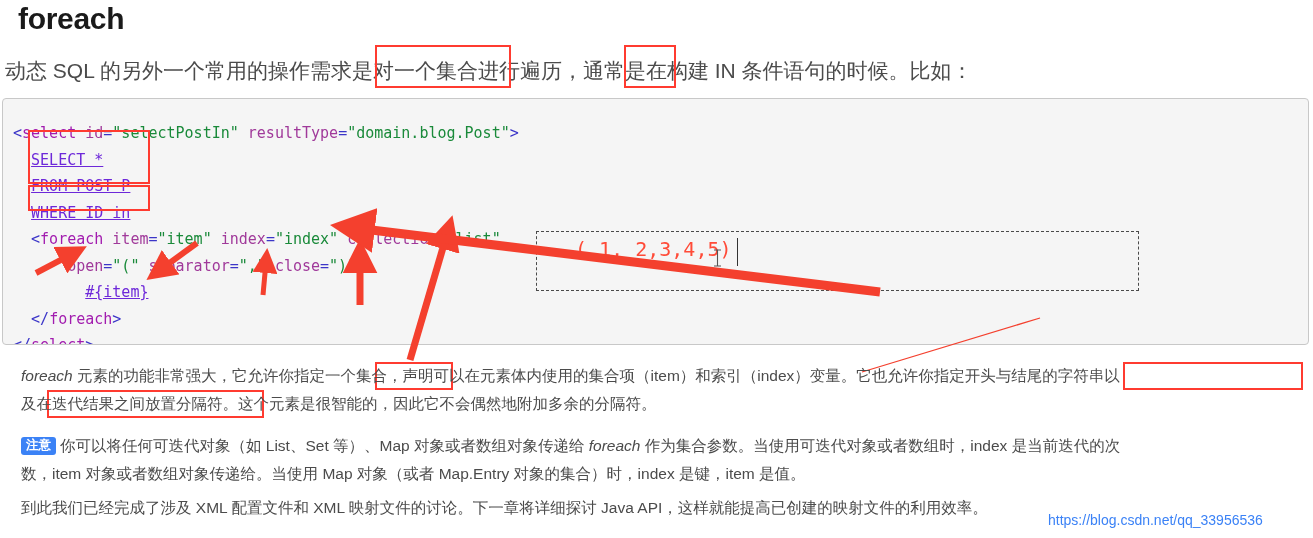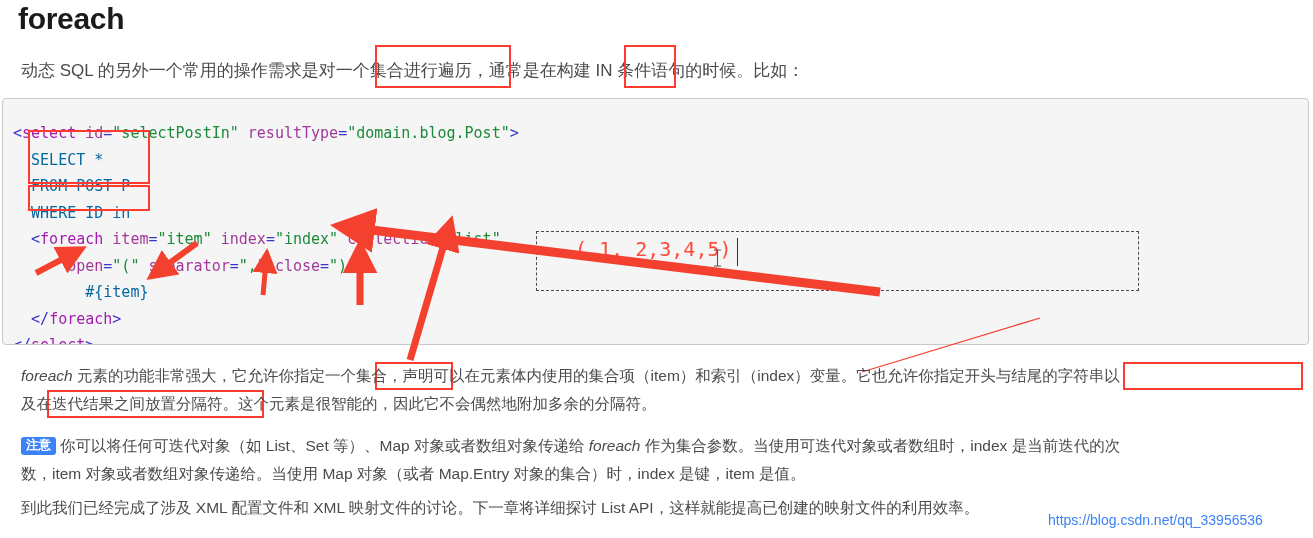--- a/index.html
+++ b/index.html
@@ -28,23 +28,23 @@
     top: 2px;
     font-size: 30px;
     font-weight: bold;
     letter-spacing: -0.3px;
     color: #1a1a1a;
   }
 
   
   .intro {
     position: absolute;
-    left: 21px;
+    left: 5px;
     top: 58px;
-    font-size: 17px;
+    font-size: 21px;
     line-height: 26px;
     color: #4b4b4b;
     white-space: nowrap;
   }
 
   
   .codeblock {
     position: absolute;
     left: 2px;
     top: 98px;
@@ -62,21 +62,21 @@
     top: 6px;
     font-family: "DejaVu Sans Mono", "Liberation Mono", monospace;
     font-size: 15px;
     line-height: 26.5px;
     white-space: pre;
     color: #333333;
   }
   .tag   { color: #a21caf; }
   .attr  { color: #a0399a; }
   .str   { color: #1a8a3a; }
-  .plain { color: #0369a1; }
+  .plain { color: #6d28d9; text-decoration: underline; }
   .punct { color: #3b35c8; }
 
   
   .dashbox {
     position: absolute;
     left: 533px;
     top: 132px;
     width: 603px;
     height: 60px;
     border: 1.5px dashed #4a4a4a;
@@ -242,17 +242,17 @@
   <div class="para p1">
     <span class="l1"><span class="em">foreach</span><span> 元素的功能非常强大，它允许你指定一个集合，声明可以在元素体内使用的集合项（item）和索引（index）变量。它也允许你指定开头与结尾的字符串以</span></span>
     <span class="l2">及在迭代结果之间放置分隔符。这个元素是很智能的，因此它不会偶然地附加多余的分隔符。</span>
   </div>
 
   <div class="para p2">
     <span class="l1"><span class="badge">注意</span><span>你可以将任何可迭代对象（如 List、Set 等）、Map 对象或者数组对象传递给 </span><span class="em">foreach</span><span> 作为集合参数。当使用可迭代对象或者数组时，index 是当前迭代的次</span></span>
     <span class="l2">数，item 对象或者数组对象传递给。当使用 Map 对象（或者 Map.Entry 对象的集合）时，index 是键，item 是值。</span>
   </div>
 
-  <div class="para p3">到此我们已经完成了涉及 XML 配置文件和 XML 映射文件的讨论。下一章将详细探讨 List API，这样就能提高已创建的映射文件的利用效率。</div>
+  <div class="para p3">到此我们已经完成了涉及 XML 配置文件和 XML 映射文件的讨论。下一章将详细探讨 Java API，这样就能提高已创建的映射文件的利用效率。</div>
 
   <div class="watermark">https://blog.csdn.net/qq_33956536</div>
 
 </div>
 
 </body></html>

